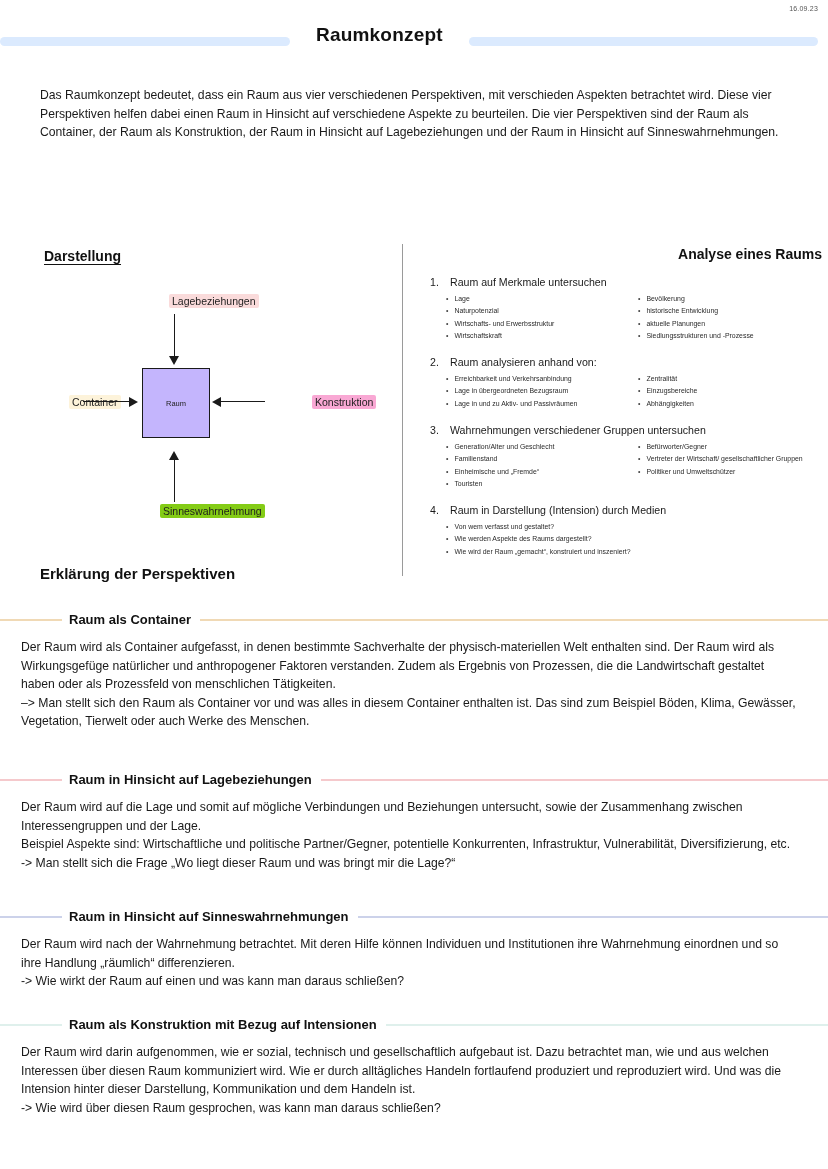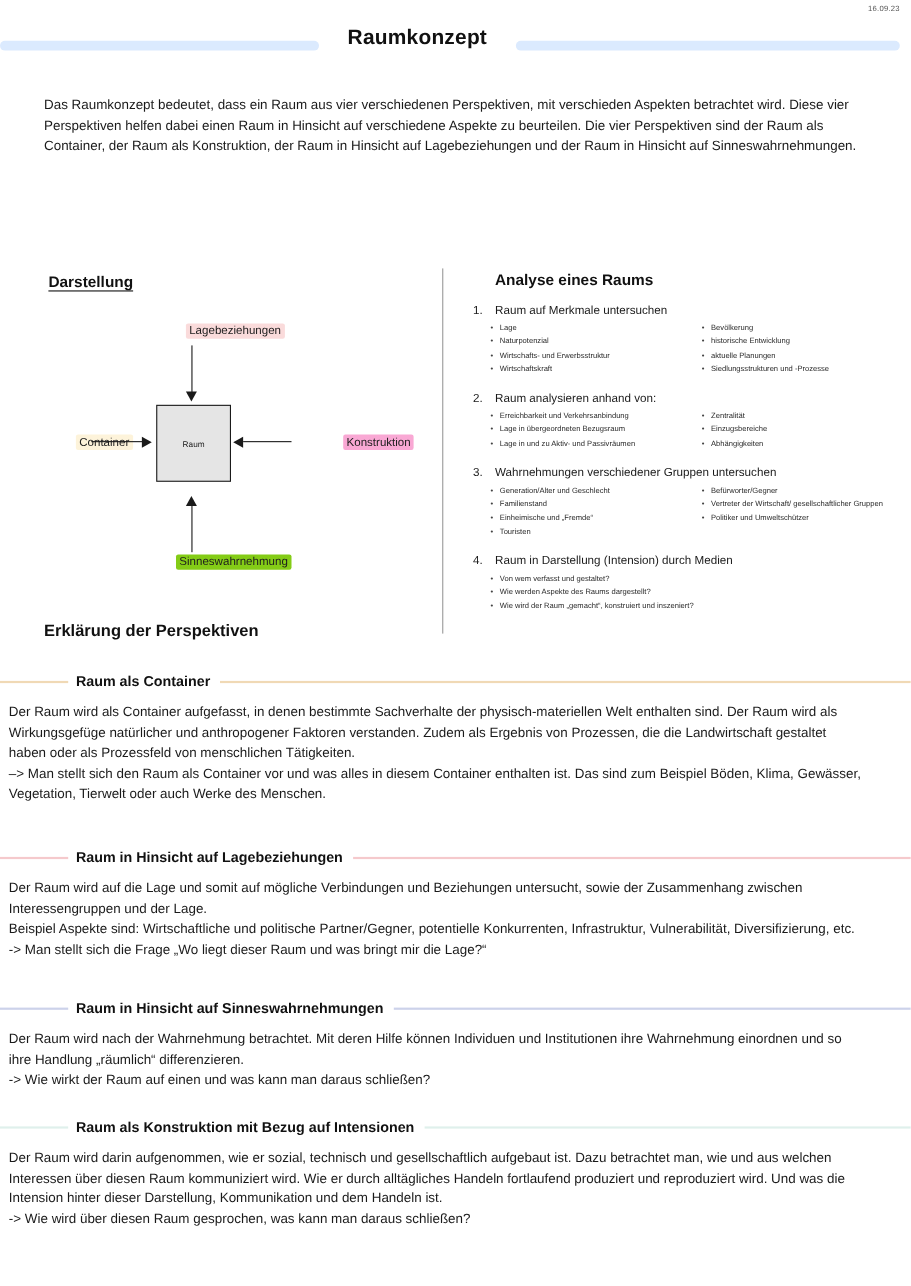--- a/index.html
+++ b/index.html
@@ -105,21 +105,21 @@
     width: 400px;
     height: 290px;
   }
   .node-box {
     position: absolute;
     left: 142px;
     top: 88px;
     width: 66px;
     height: 68px;
     border: 1.6px solid #1a1a1a;
-    background: #e5e5e5;
+    background: #c4b5fd;
     display: flex;
     align-items: center;
     justify-content: center;
   }
   .node-box span { font-size: 7.5px; color: #222; }
 
   .lbl {
     position: absolute;
     font-size: 10.5px;
     color: #1d1d1d;
@@ -174,20 +174,21 @@
     position: absolute;
     left: 430px;
     top: 6px;
     width: 392px;
   }
   .analyse-title {
     font-size: 14px;
     font-weight: bold;
     margin-left: 20px;
     margin-bottom: 14px;
+    text-align: right;
   }
   .an-step { margin-bottom: 14px; }
   .an-step-head {
     font-size: 10.6px;
     color: #1a1a1a;
     margin-bottom: 5px;
     display: flex;
     gap: 7px;
   }
   .an-step-head .num { width: 13px; flex: none; }
@@ -235,21 +236,21 @@
     position: relative;
     margin-left: 62px;
     background: #ffffff;
     padding: 0 9px 0 7px;
     font-size: 13px;
     font-weight: bold;
     color: #111;
     white-space: nowrap;
   }
   .persp-body {
-    margin-left: 8px;
+    margin-left: 21px;
     margin-top: 8px;
     width: 780px;
     font-size: 12.2px;
     line-height: 1.52;
     color: #1a1a1a;
   }
 
   .p1 { top: 608px; }
   .p2 { top: 768px; }
   .p3 { top: 905px; }

